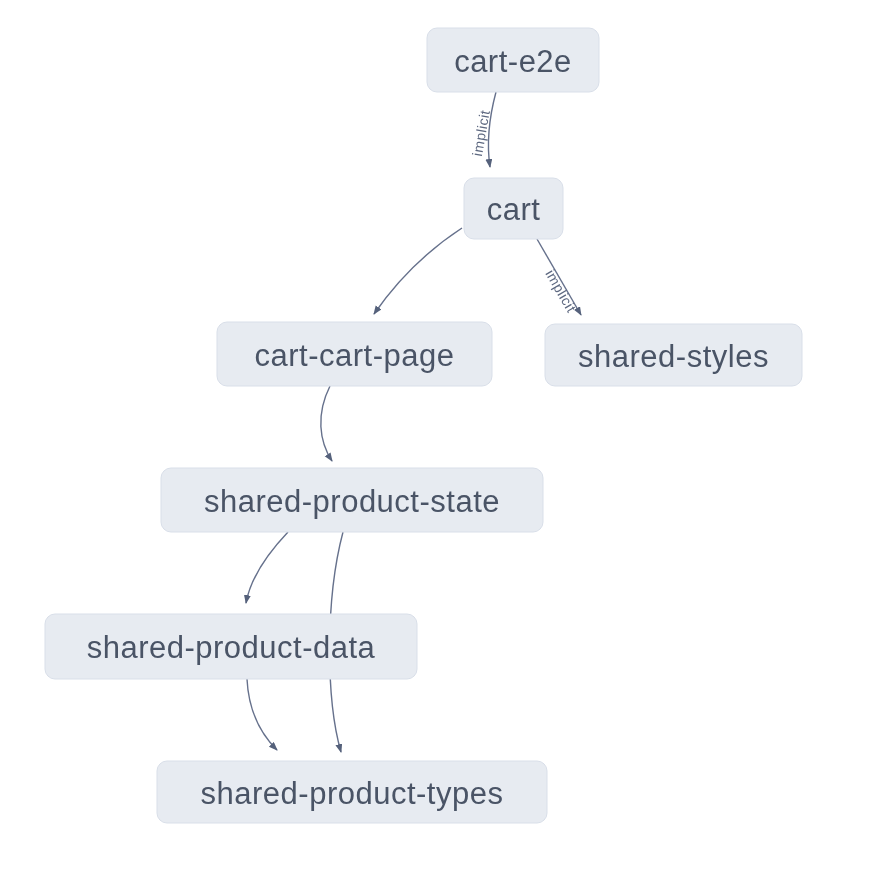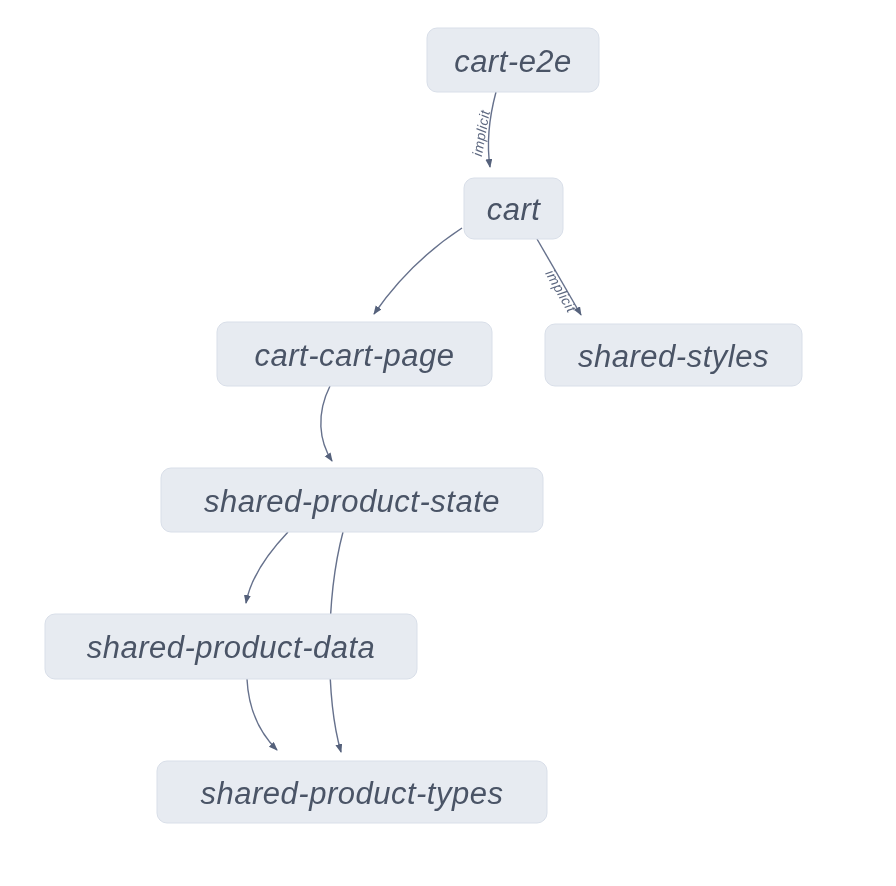--- a/index.html
+++ b/index.html
@@ -1,17 +1,17 @@
 <!DOCTYPE html>
 <html><head>
 <meta charset="utf-8">
 <style>
   html,body{margin:0;padding:0;background:#ffffff;}
   body{font-family:"Liberation Sans","DejaVu Sans",sans-serif;}
-  #stage{position:relative;width:896px;height:886px;background:#ffffff;overflow:hidden;font-style:italic;}
+  #stage{position:relative;width:896px;height:886px;background:#ffffff;overflow:hidden;}
   svg{display:block;}
   .node-rect{}
   .node-label{letter-spacing:0.5px;}
   .edge-label{letter-spacing:0.5px;}
 </style>
 </head>
 <body>
 
 <div id="stage" style="background: rgb(255, 255, 255);">
   <svg id="graph" width="896" height="886" viewBox="0 0 896 886" xmlns="http://www.w3.org/2000/svg">

